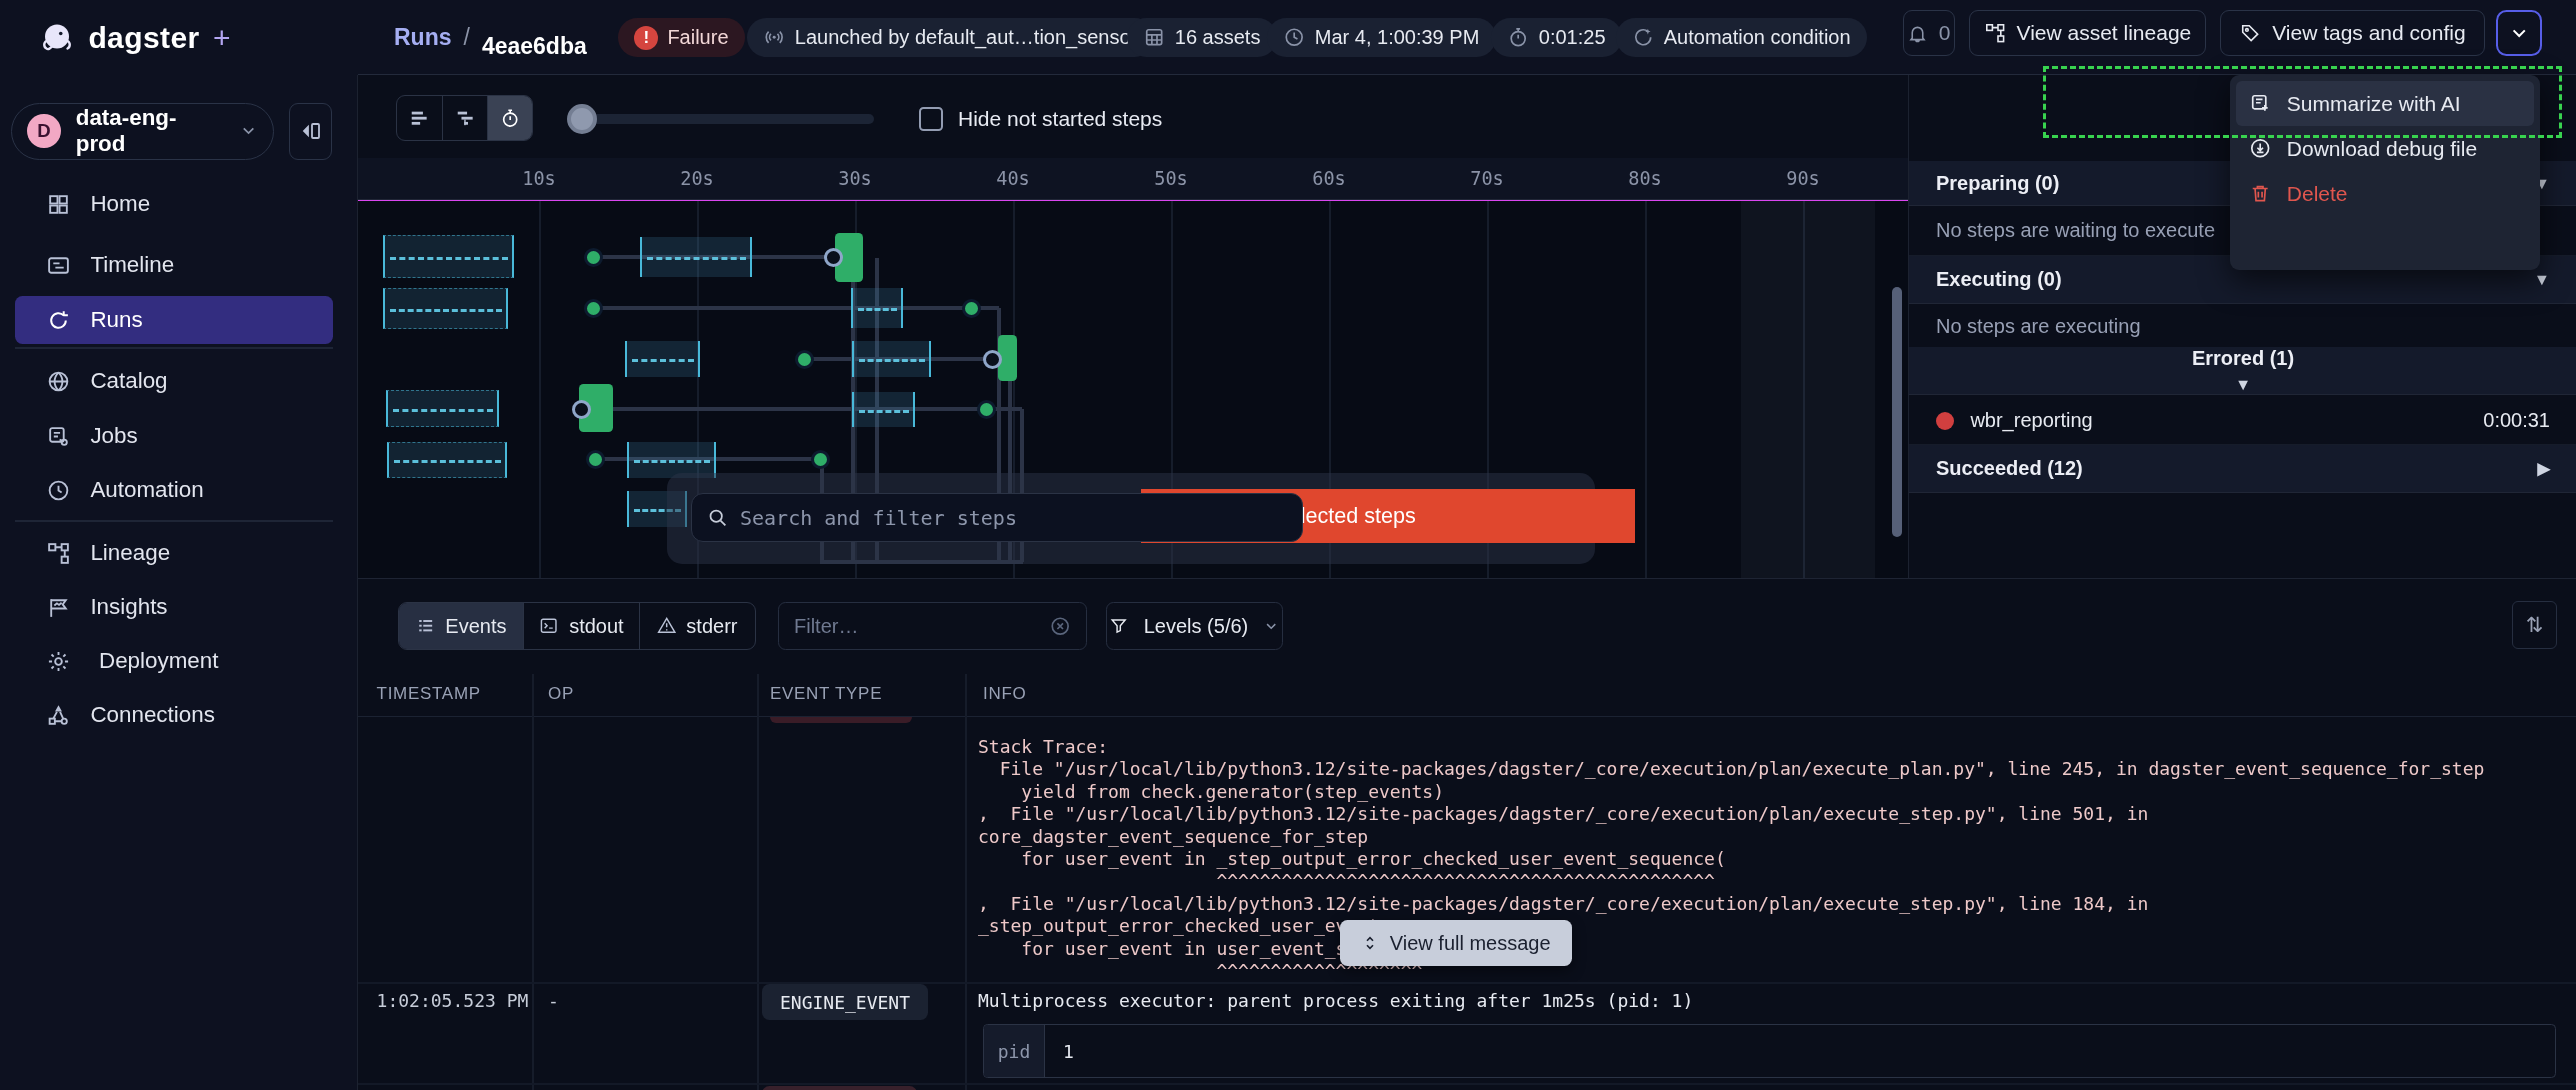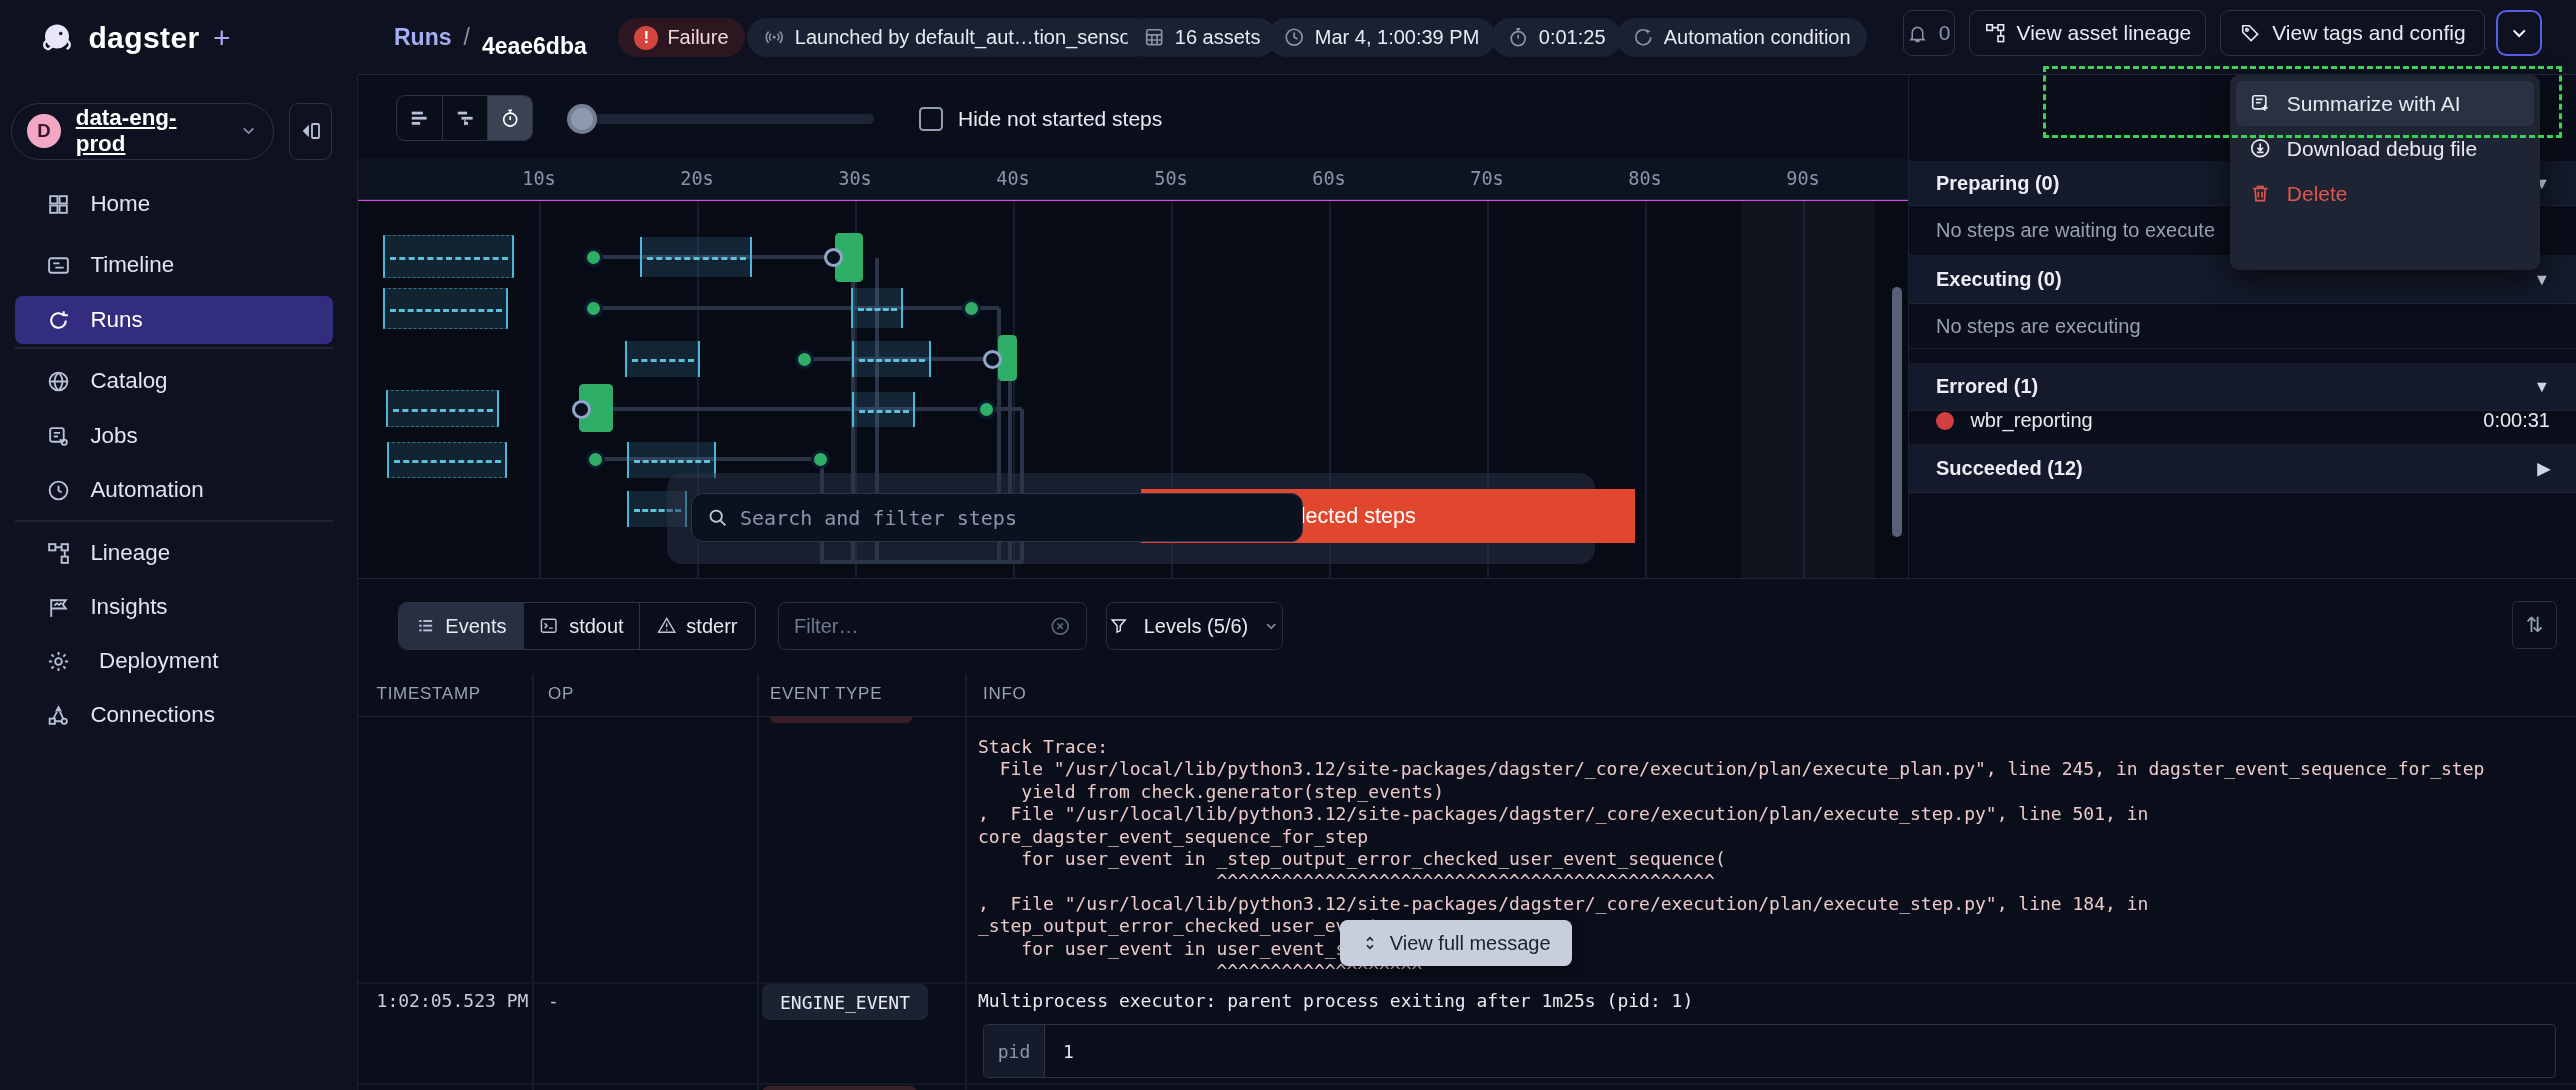--- a/index.html
+++ b/index.html
@@ -21,21 +21,21 @@
   .badge svg { flex:0 0 auto; }
   #badge-failure { background:#2c1721; color:#f2d7d7; }
   .fail-dot { width:24px; height:24px; border-radius:50%; background:#d5453f; color:#fff; font-size:17px; font-weight:700; display:flex; align-items:center; justify-content:center; }
   .tbtn { position:absolute; top:10.4px; height:46px; border:1.5px solid #2a3347; border-radius:9px; background:transparent; display:flex; align-items:center; justify-content:center; gap:10.4px; font-size:21px; color:#e7eaf1; cursor:pointer; }
   #btn-caret { border:2.2px solid #575ee8; border-radius:10.4px; }
 
   
   #sidebar { position:absolute; left:0; top:75px; width:358px; height:1016px; background:#0d1120; border-right:1.5px solid #1c2230; }
   #workspace { position:absolute; left:11.2px; top:27.6px; width:263px; height:57px; border:1.5px solid #2a3347; border-radius:30px; display:flex; align-items:center; gap:15px; padding:0 15px; cursor:pointer; }
   #workspace .avatar { width:34px; height:34px; border-radius:50%; background:#f2a8c4; color:#3b1230; font-weight:700; font-size:18.6px; display:flex; align-items:center; justify-content:center; }
-  #workspace .wname { font-size:22.4px; font-weight:600; color:#fff;text-decoration:underline; }
+  #workspace .wname { font-size:22.4px; font-weight:600; color:#fff; }
   #collapse-btn { position:absolute; left:289px; top:27.6px; width:43px; height:57px; border:1.5px solid #2a3347; border-radius:9px; display:flex; align-items:center; justify-content:center; cursor:pointer; }
   .nav-item { position:absolute; left:15px; width:318px; height:48px; display:flex; align-items:center; gap:19.4px; padding-left:31px; font-size:22.4px; color:#e2e5ee; border-radius:7.5px; cursor:pointer; }
   .nav-item.active { background:#332d80; color:#ffffff; }
   .nav-item svg { flex:0 0 auto; }
   .side-div { position:absolute; left:15px; width:318px; height:1.5px; background:#1e2536; }
 
   
   #controls { position:absolute; left:358px; top:75px; width:1550px; height:83px; background:#0a0e1a; }
   #viewmode { position:absolute; left:38px; top:20px; width:137px; height:46px; border:1.5px solid #2b3345; border-radius:9px; display:flex; overflow:hidden; }
   #viewmode .cell { width:45px; height:100%; display:flex; align-items:center; justify-content:center; cursor:pointer; }
@@ -441,21 +441,21 @@
     <div class="sp-empty" style="top:130px; height:51px;">
       <span>No steps are waiting to execute</span>
     </div>
     <div class="sp-header" style="top:181px; height:48px;">
       <span>Executing (0)</span>
       <span class="tri">▼</span>
     </div>
     <div class="sp-empty" style="top:229px; height:45px;">
       <span>No steps are executing</span>
     </div>
-    <div class="sp-header" style="top:288px; height:48px;">
+    <div class="sp-header" style="top:272px; height:48px;flex-direction:column;">
       <span>Errored (1)</span>
       <span class="tri">▼</span>
     </div>
     <div class="sp-step" style="top:322px; height:48px;">
       <span class="dot"></span>
       <span>wbr_reporting</span>
       <span class="dur">0:00:31</span>
     </div>
     <div class="sp-header" style="top:370px; height:48px;">
       <span>Succeeded (12)</span>

